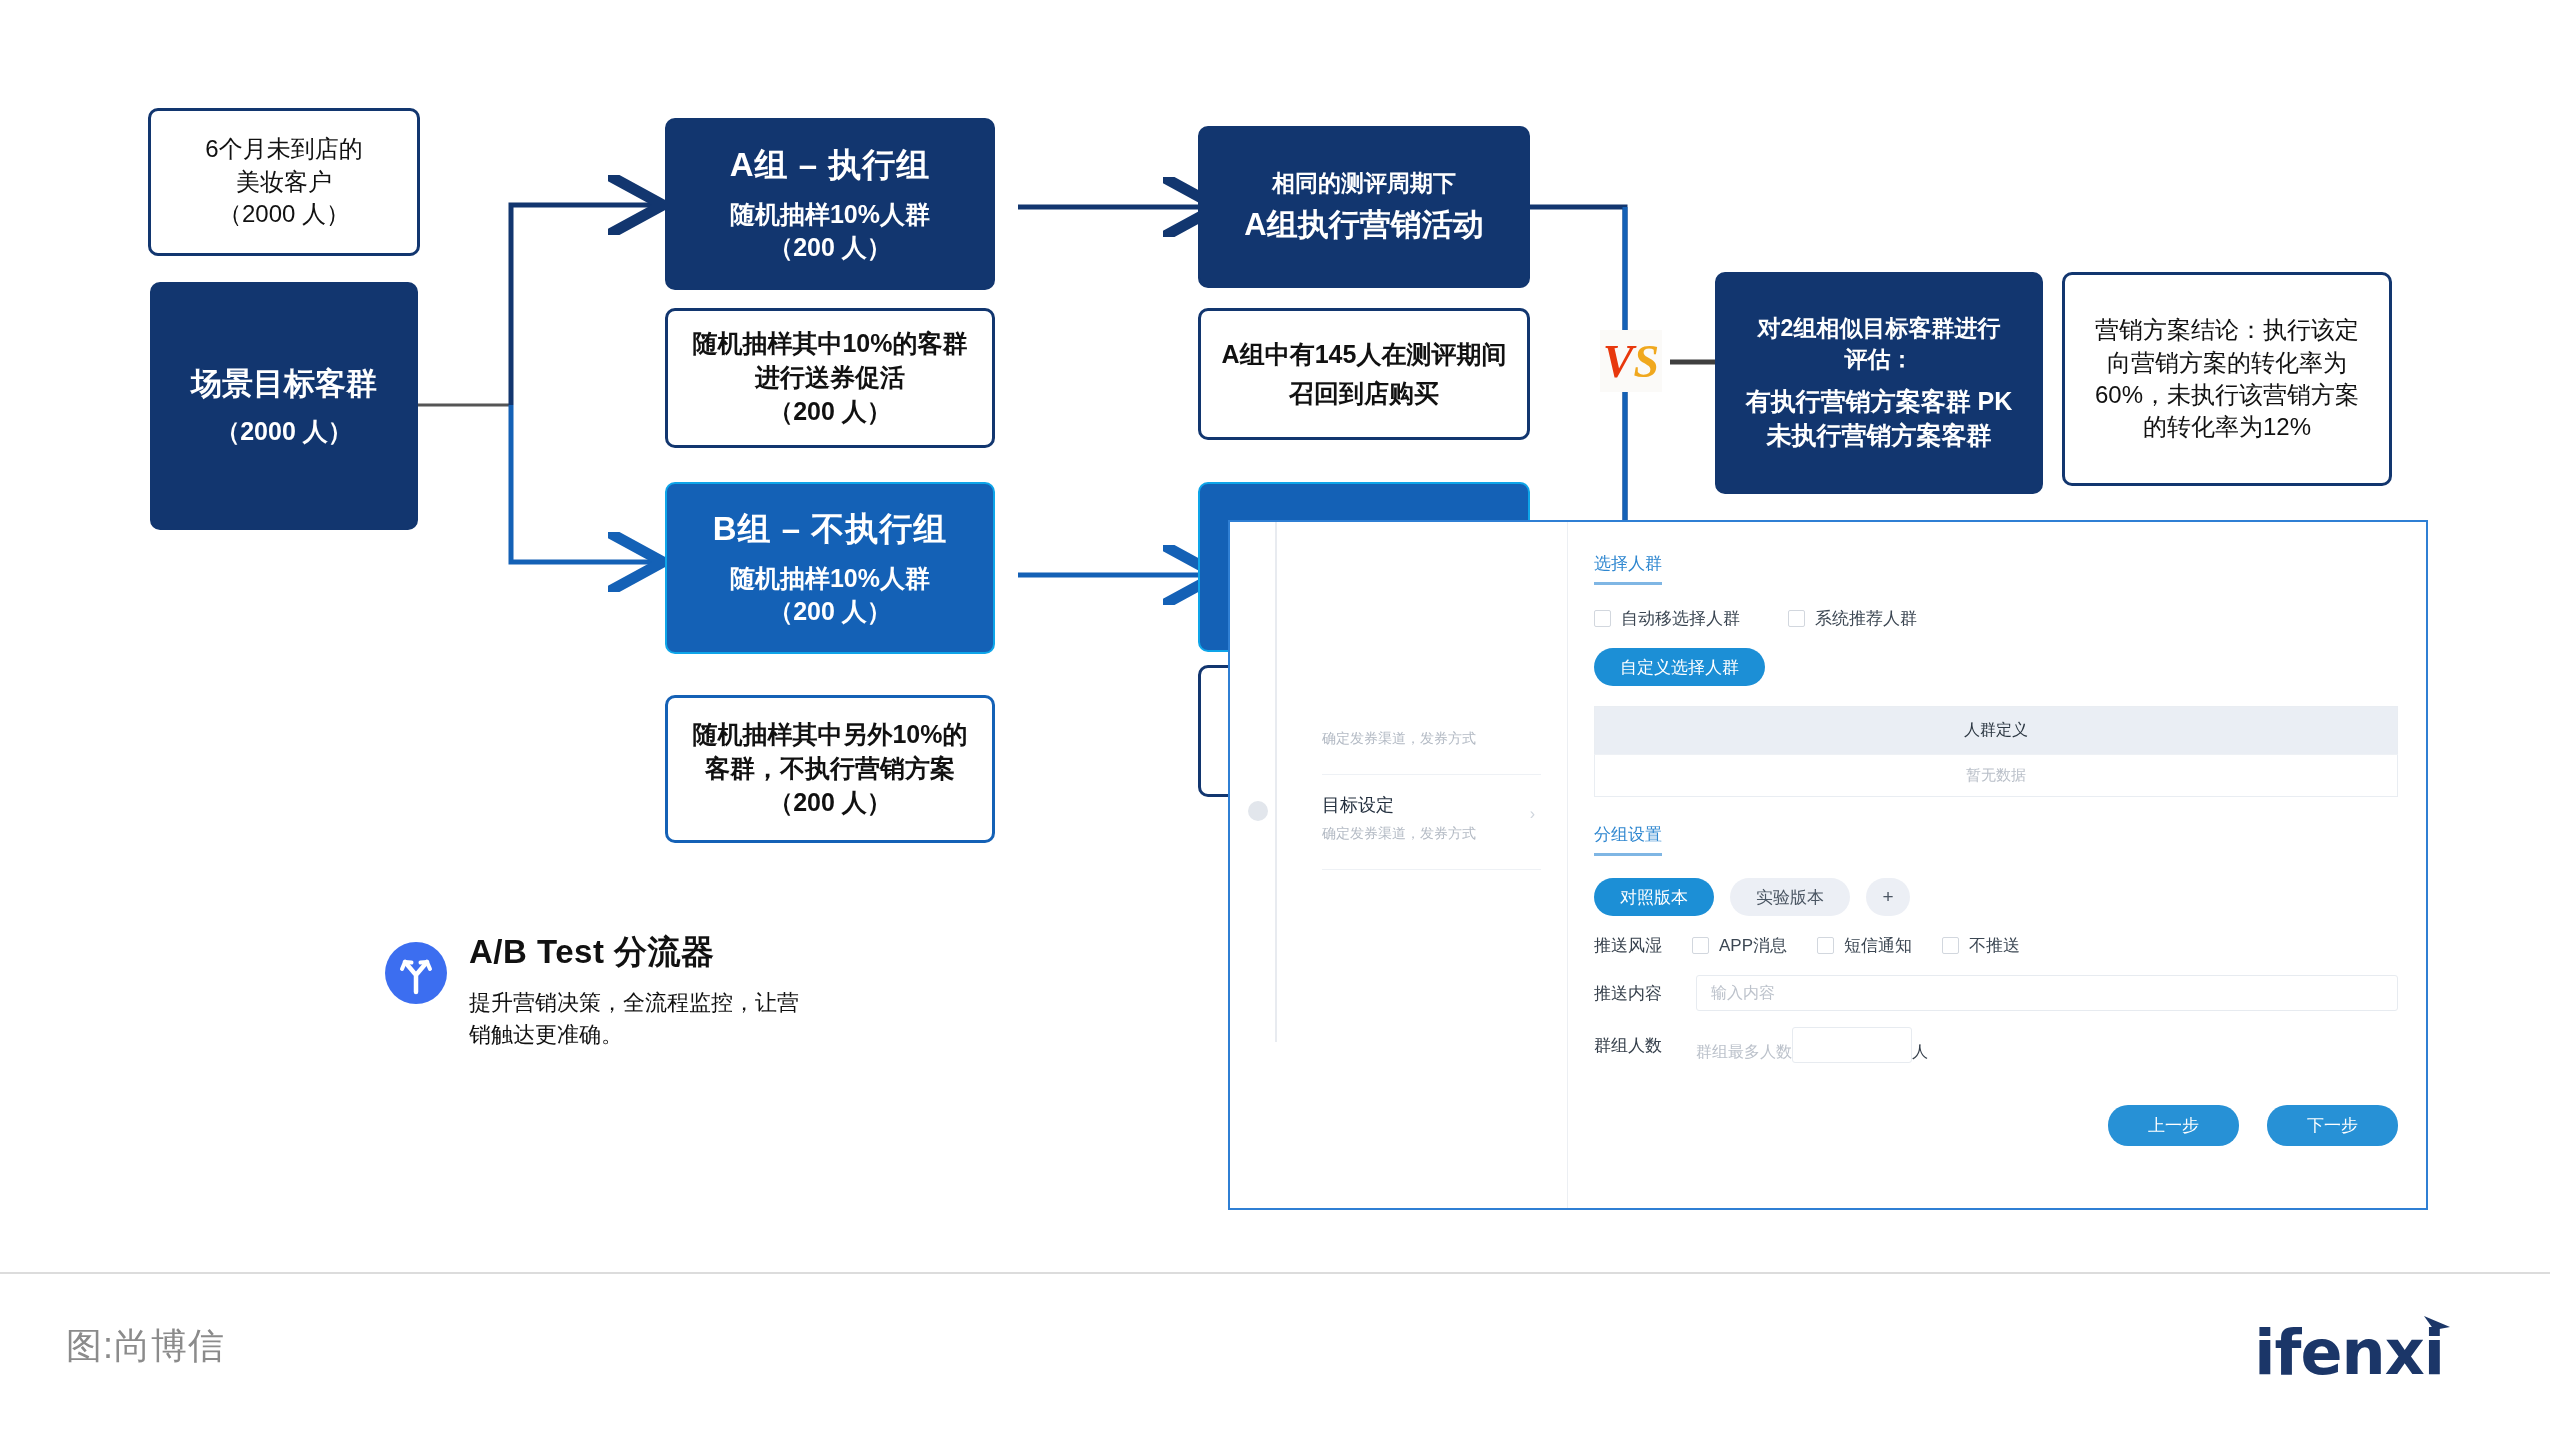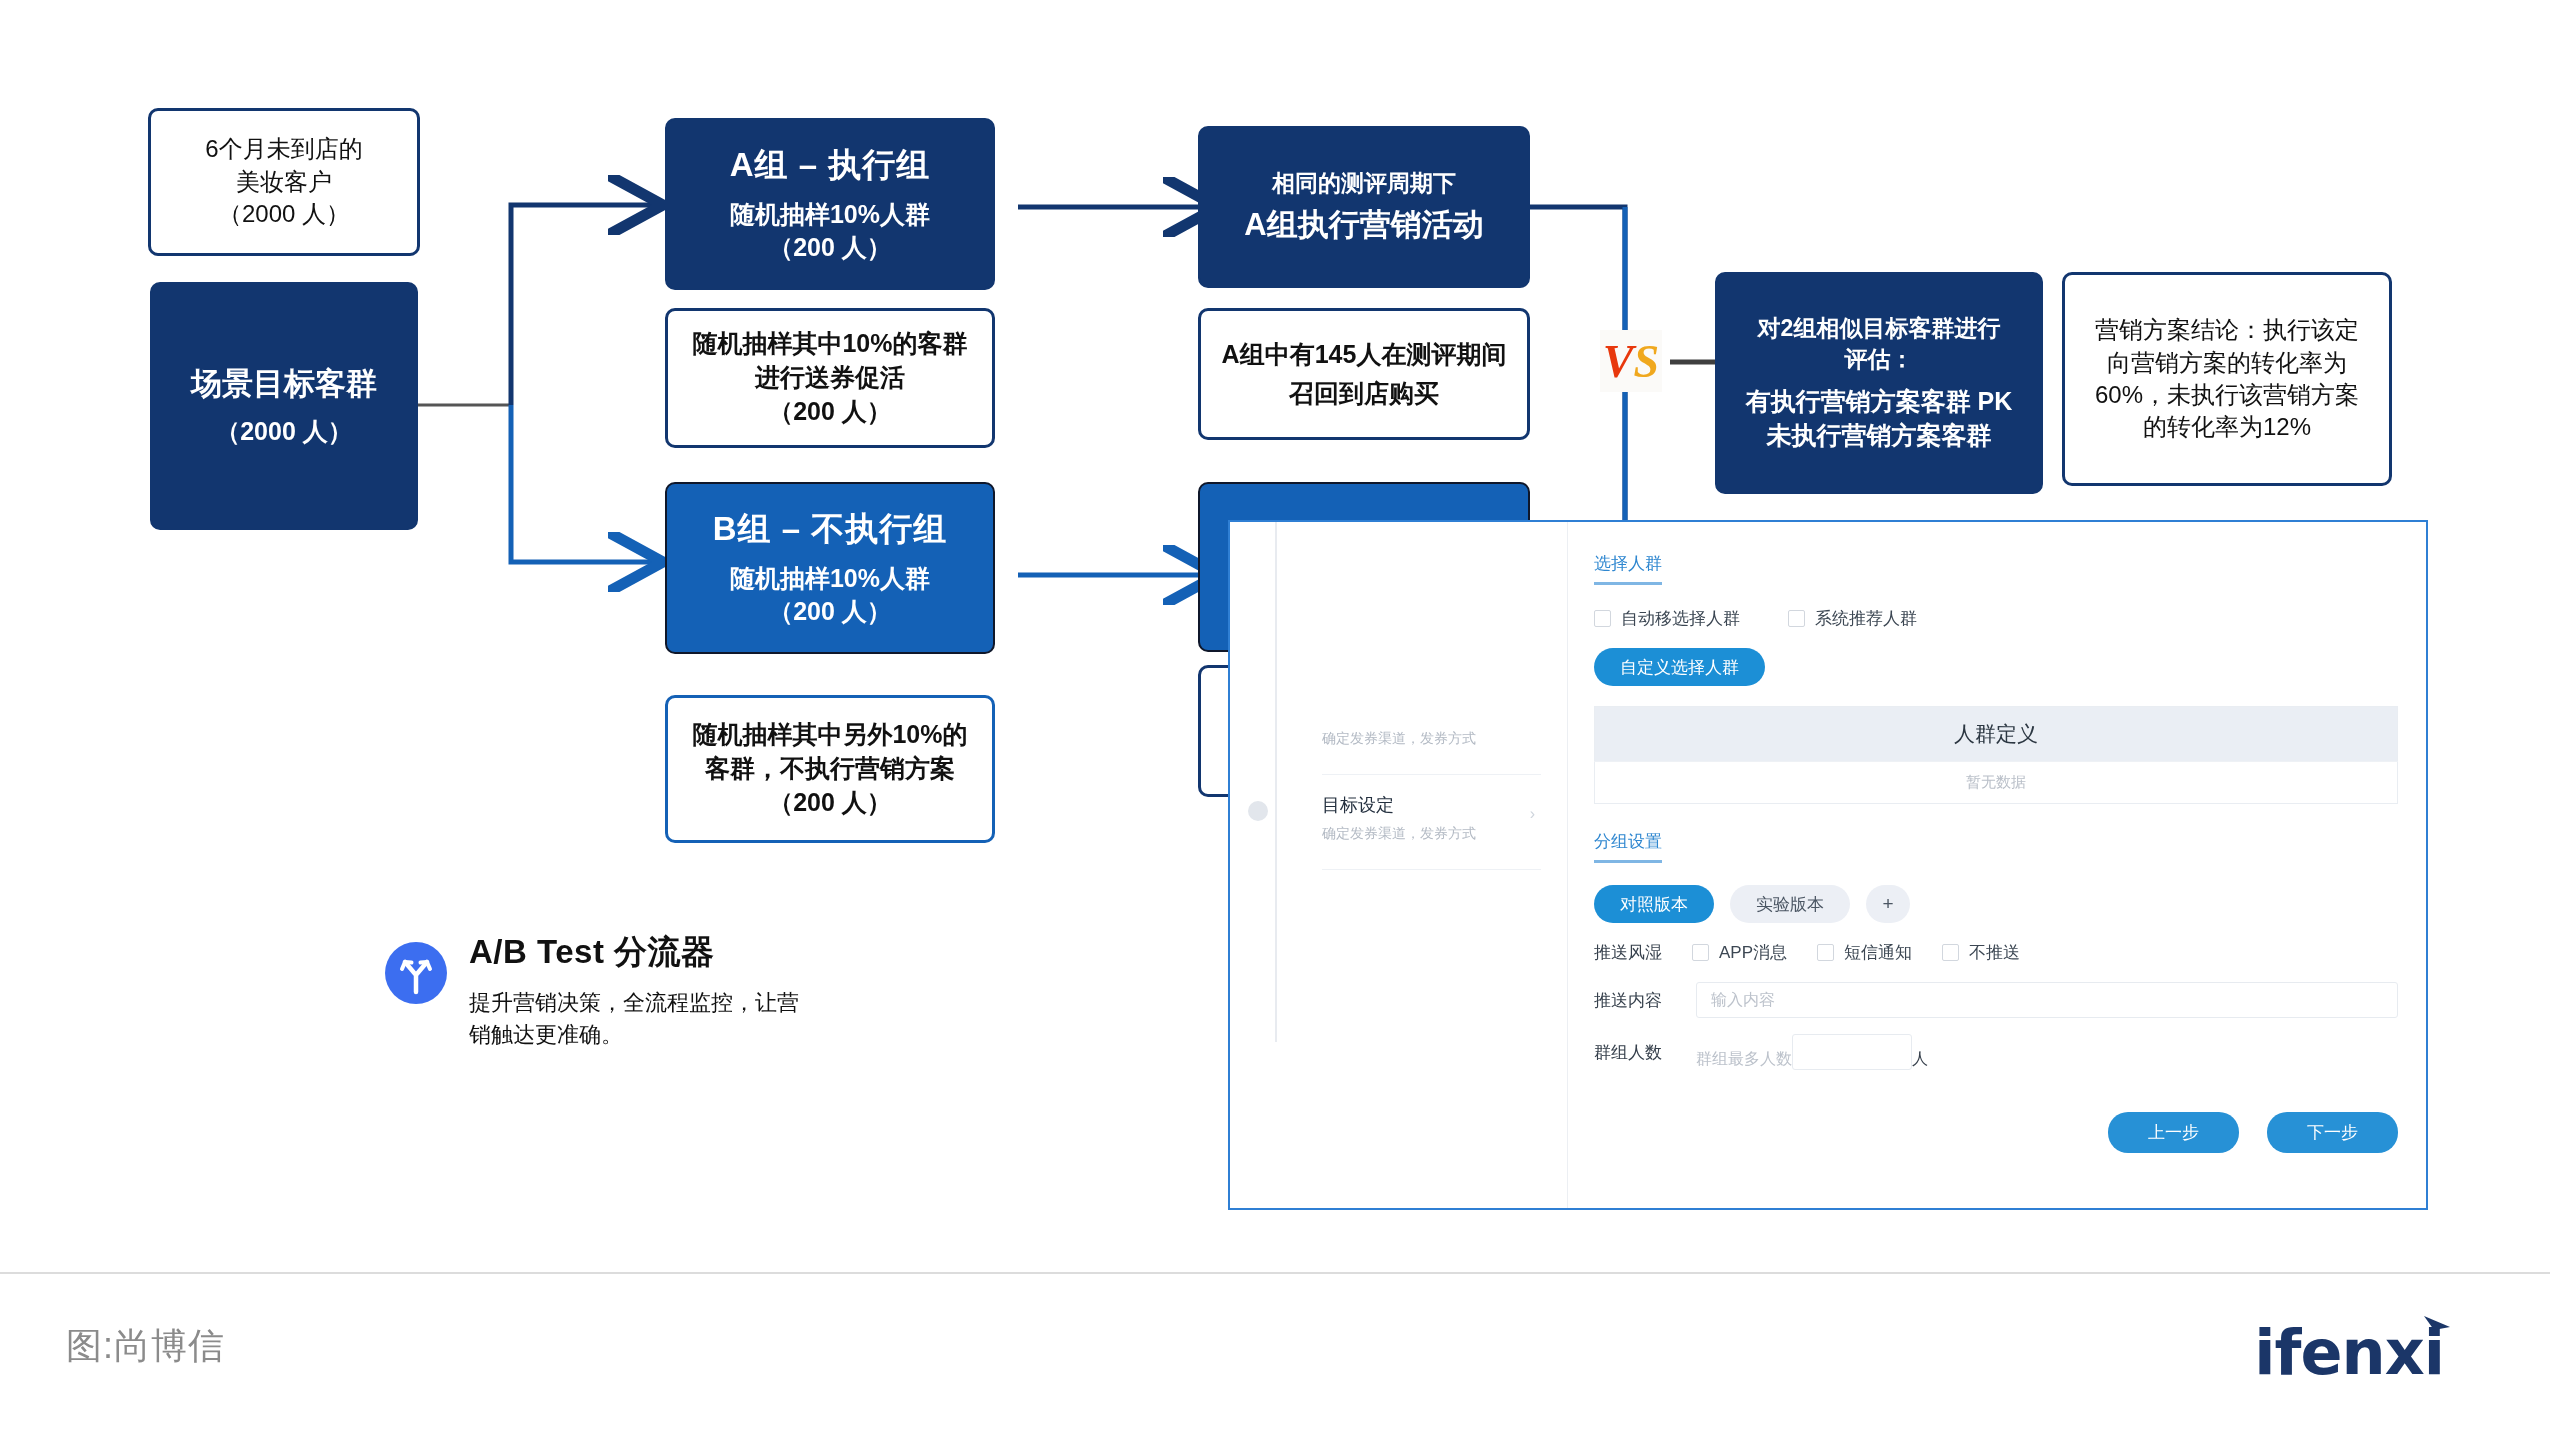--- a/index.html
+++ b/index.html
@@ -31,21 +31,21 @@
     line-height: 1.35;
   }
   .box-dark {
     background: #12366f;
     color: #ffffff;
     border: 2px solid #12366f;
   }
   .box-blue {
     background: #1461b6;
     color: #ffffff;
-    border: 2px solid #0f172a;
+    border: 2px solid #0ea5e9;
   }
   .box-outline {
     background: #ffffff;
     color: #111111;
     border: 3px solid #12366f;
   }
   .box-outline-light {
     background: #ffffff;
     color: #111111;
     border: 3px solid #1461b6;
@@ -242,21 +242,21 @@
     font-size: 19px;
   }
   .tbl {
     width: 100%;
     border: 1px solid #e9edf2;
     border-collapse: collapse;
     margin-bottom: 26px;
   }
   .tbl th {
     background: #eaeef4;
-    font-size: 21px;
+    font-size: 16px;
     font-weight: 400;
     color: #2c3742;
     padding: 13px 16px;
   }
   .tbl td {
     font-size: 15px;
     color: #b9bfc8;
     padding: 11px 0;
     text-align: center;
     border-top: 1px solid #eef1f5;

